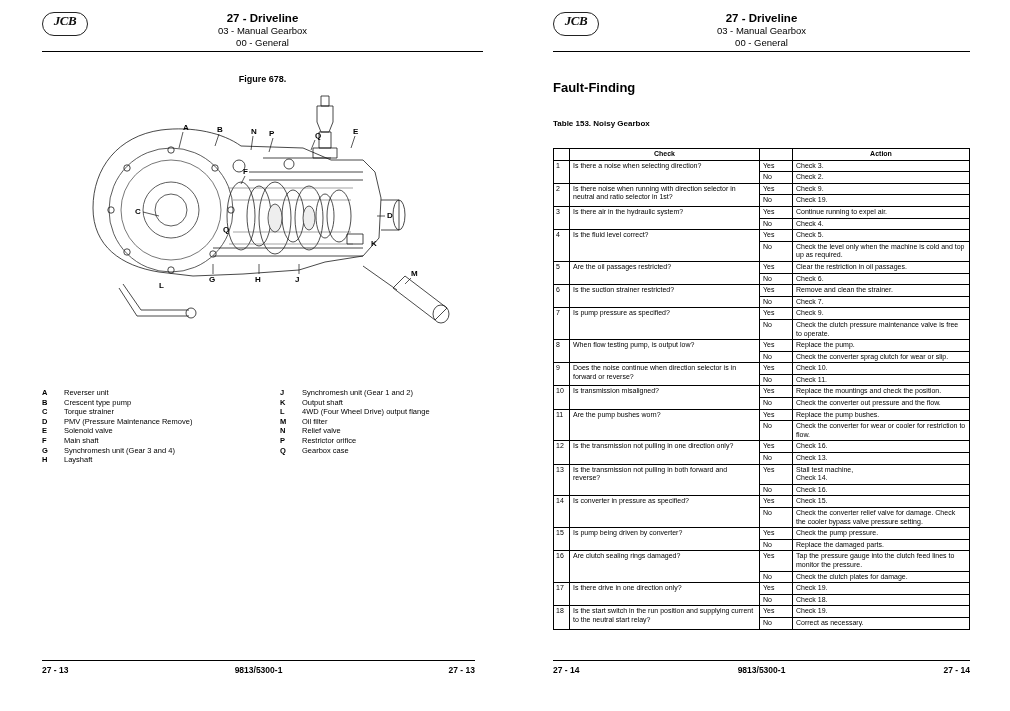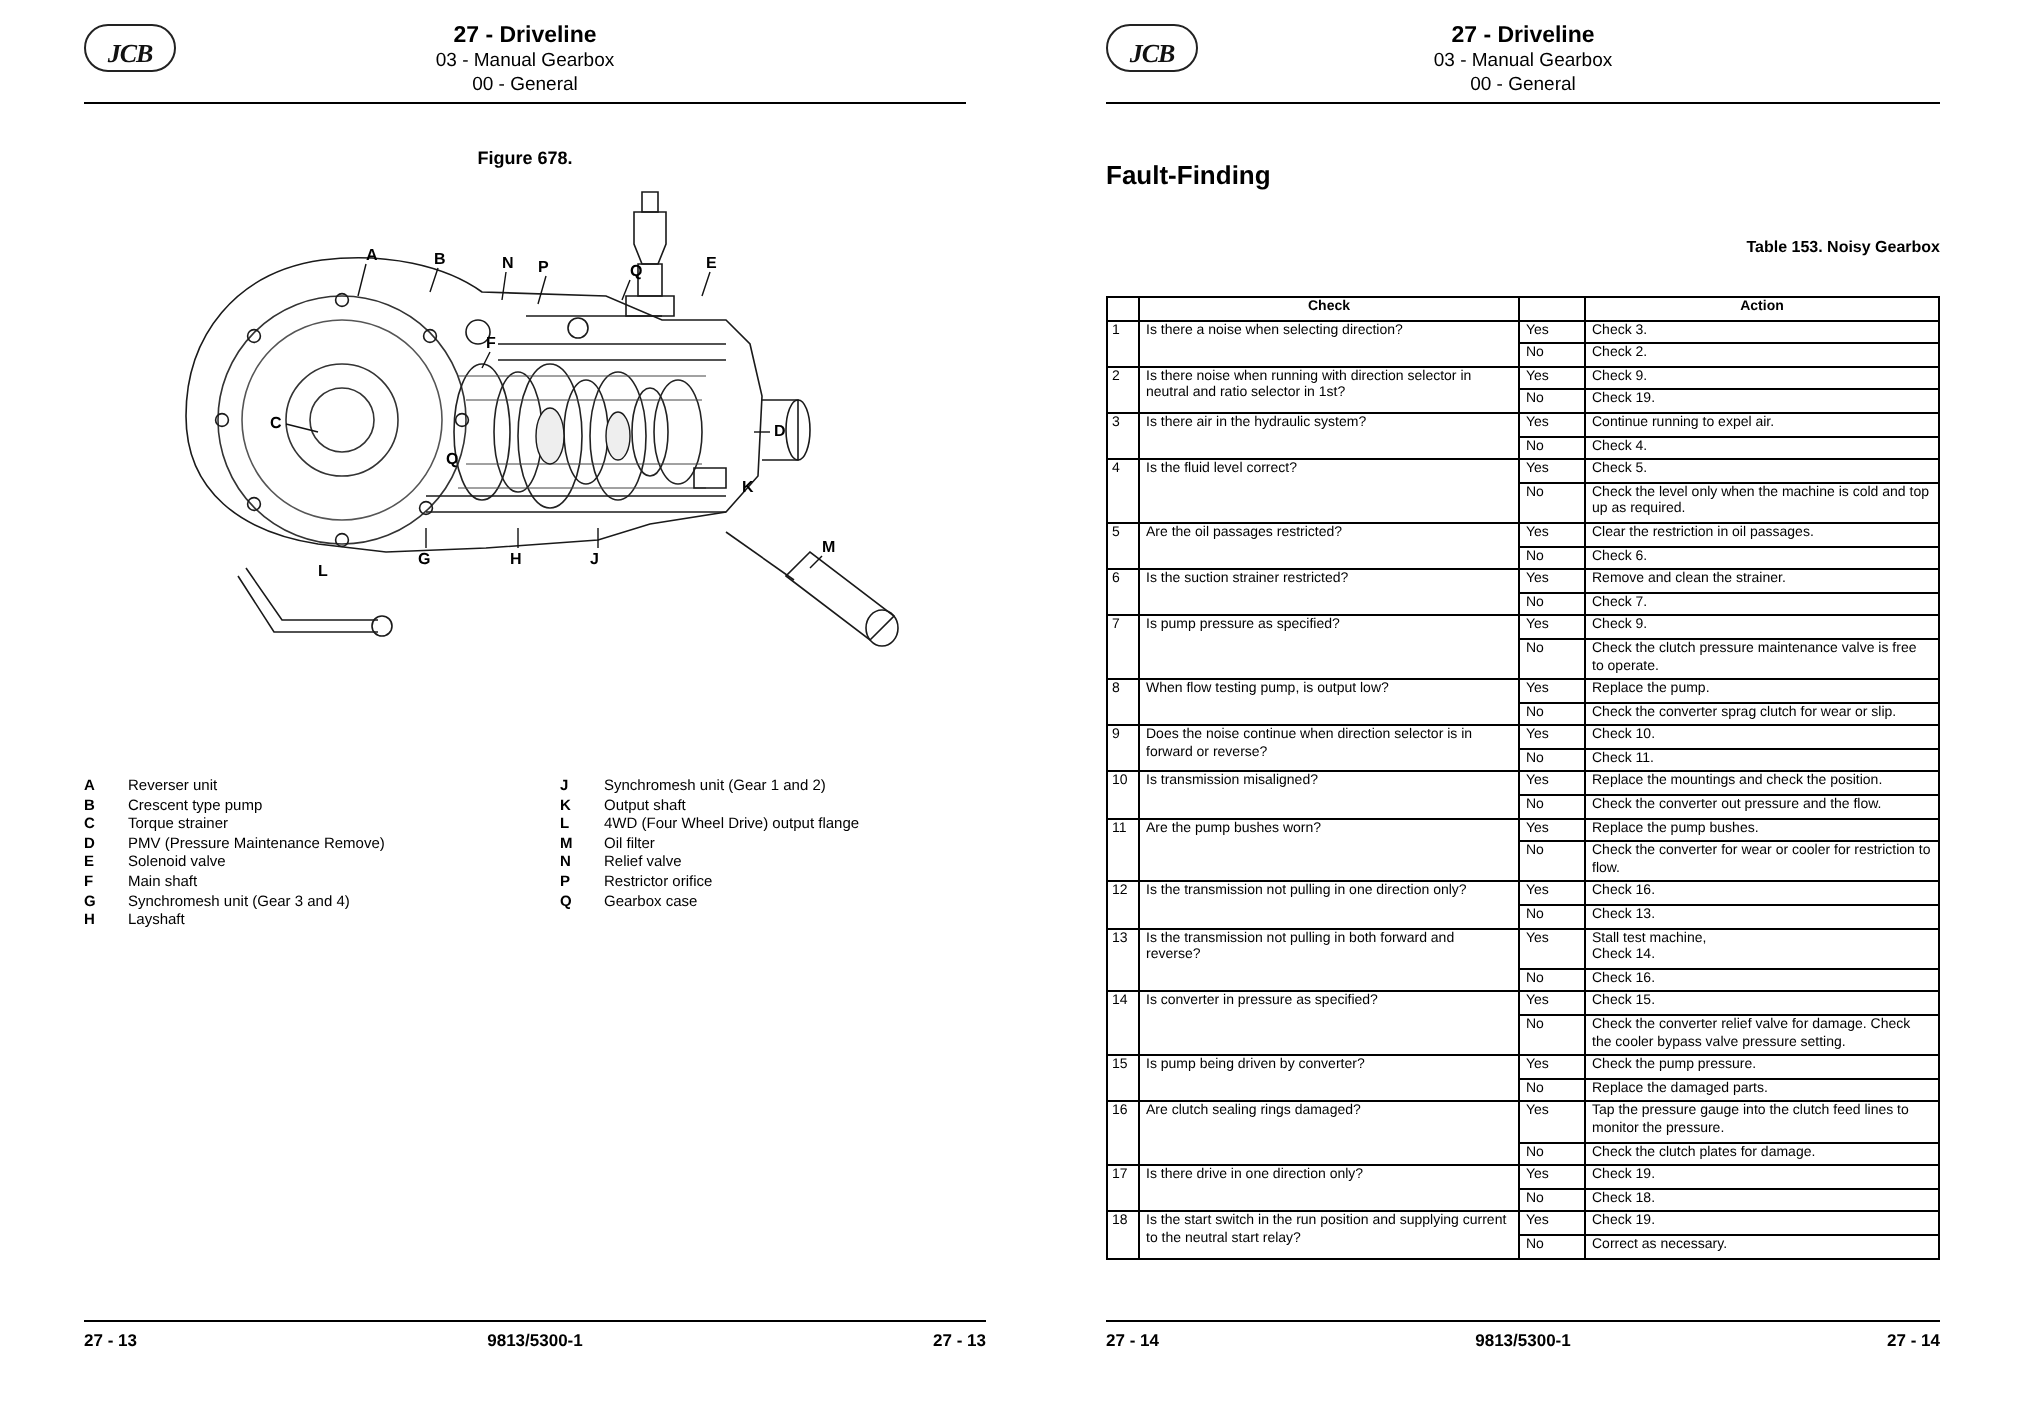--- a/index.html
+++ b/index.html
@@ -29,21 +29,21 @@
   .hdr{
     position:relative;
     height:46px;
   }
   .logo{
     position:absolute;left:0;top:2px;
     width:44px;height:22px;
     background:#ffffff;
     border:1px solid #222;
     border-radius:12px;
-    display:flex;align-items:flex-end;justify-content:center;
+    display:flex;align-items:flex-start;justify-content:center;
   }
   .logo-inner{
     font-family:"Liberation Serif", serif;
     font-weight:bold;font-style:italic;
     font-size:13px;letter-spacing:-0.5px;
     color:#111;
   }
   .hdr-text{
     text-align:center;
     padding-top:1px;
@@ -81,35 +81,35 @@
   }
   .legend-col{display:flex;}
   .legend-col.first{width:238px;}
   .legend-keys{width:22px;font-weight:bold;}
   .legend-vals{flex:1;}
   .legend-keys div,.legend-vals div{height:9.6px;white-space:nowrap;}
 
   
   .footer{
     position:absolute;
-    left:42px;right:12px;bottom:36px;
+    left:42px;right:30px;bottom:36px;
   }
   .page.right .footer{left:48px;right:40px;}
   .footer-rule{border-top:1px solid #000;}
   .footer-row{
     display:flex;justify-content:space-between;align-items:center;
     font-size:8.5px;font-weight:bold;color:#000;
     padding-top:4px;
   }
   .footer-row .mid{font-weight:bold;}
 
   
   .tbl-title{
     font-size:8px;font-weight:bold;color:#000;
-    margin-top:24px;margin-bottom:20px;text-align:right;
+    margin-top:24px;margin-bottom:20px;
   }
   table.ff{
     border-collapse:collapse;
     width:100%;
     font-size:7px;
     color:#000;
     table-layout:fixed;
   }
   table.ff td,table.ff th{
     border:1px solid #000;

